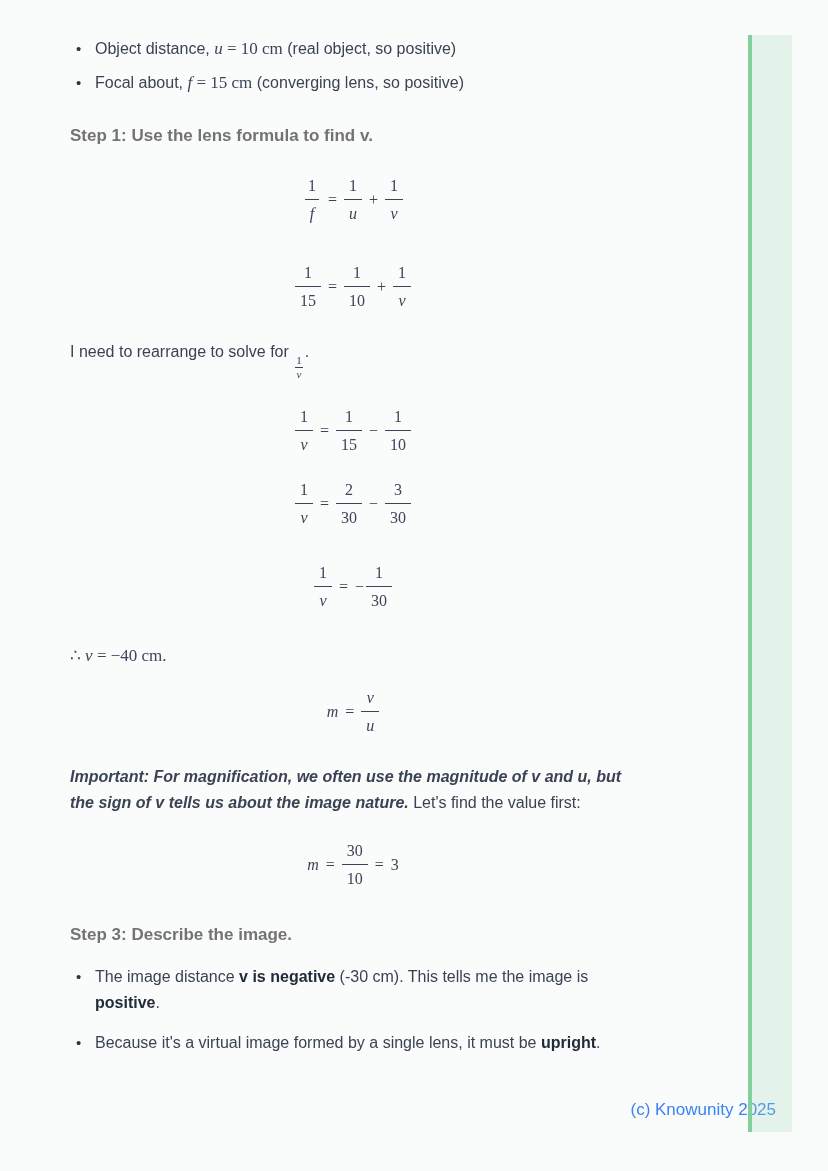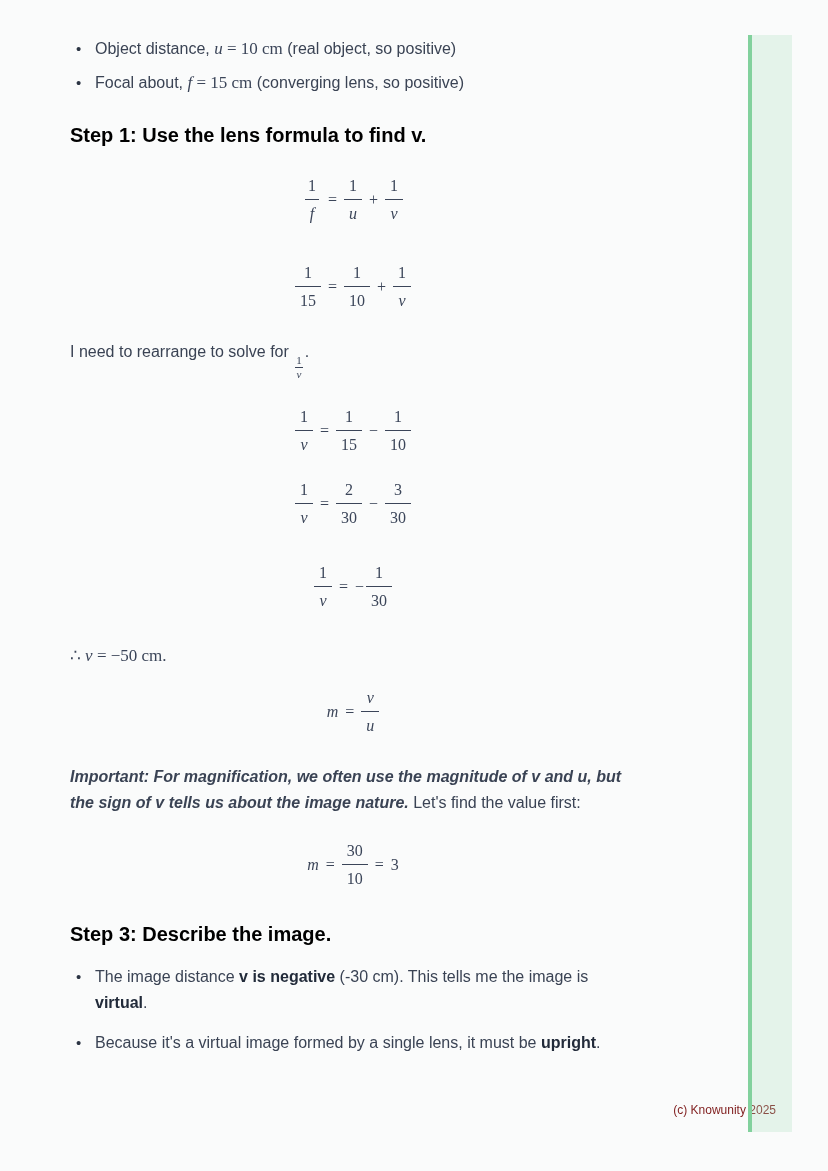--- a/index.html
+++ b/index.html
@@ -30,22 +30,22 @@
   ul.bullets li { position: relative; padding-left: 25px; }
   ul.bullets li + li { margin-top: 8px; }
   ul.bullets li .marker {
     position: absolute; left: 6px; top: 0;
     font-size: 15px; color: #2b3443;
   }
   ul.bullets.bottom li + li { margin-top: 14px; }
 
   
   h3.step {
-    margin: 0; font-size: 20px; line-height: 27px;
-    font-weight: 700; color: #000000;
+    margin: 0; font-size: 17px; line-height: 27px;
+    font-weight: 700; color: #737373;
   }
   .mt-26 { margin-top: 26px !important; }
   .mt-20 { margin-top: 20px !important; }
   .mt-32 { margin-top: 32px !important; }
 
   
   p.para { margin: 28px 0 0 0; }
   .em { font-style: italic; font-weight: bold; }
   .bold { font-weight: 700; color: #222b3a; text-align: center; }
 
@@ -97,22 +97,22 @@
     width: 44px; height: 1097px;
     background: rgba(167, 222, 187, 0.26);
     border-left: 4px solid #82d19d;
     box-sizing: border-box;
     z-index: 2;
   }
 
   .watermark {
     position: absolute;
     top: 1103px; right: 52px;
-    font-size: 12px; line-height: 14px;
-    color: #7f1d1d;
+    font-size: 17px; line-height: 14px;
+    color: #3b82f6;
     z-index: 1;
   }
 </style>
 </head>
 <body>
 
 <div class="page">
 
   <div class="content">
 
@@ -210,21 +210,21 @@
         </span>
       <span class="op">=</span>
       <span class="op tight">−</span>
       <span class="frac">
           <span class="num">1</span>
           <span class="den">30</span>
         </span>
     </div>
 
     <p class="math-line">
-      <span>∴ </span><span class="var">v</span><span> = −50 cm.</span>
+      <span>∴ </span><span class="var">v</span><span> = −40 cm.</span>
     </p>
 
 
     <div class="formula mt-18">
       <span class="lhs var">m</span>
       <span class="op">=</span>
       <span class="frac">
           <span class="num var">v</span>
           <span class="den var">u</span>
         </span>
@@ -242,21 +242,21 @@
           <span class="den">10</span>
         </span>
       <span class="op">=</span>
       <span class="rhs">3</span>
     </div>
 
     <h3 class="step mt-32">Step 3: Describe the image.</h3>
 
     <ul class="bullets bottom" style="margin-top:16px">
       <li>
-        <span class="marker">•</span><span>The image distance </span><span class="bold">v is negative</span><span> (-30 cm). This tells me the image is </span><span class="bold">virtual</span><span>.</span>
+        <span class="marker">•</span><span>The image distance </span><span class="bold">v is negative</span><span> (-30 cm). This tells me the image is </span><span class="bold">positive</span><span>.</span>
       </li>
       <li>
         <span class="marker">•</span><span>Because it's a virtual image formed by a single lens, it must be </span><span class="bold">upright</span><span>.</span>
       </li>
     </ul>
 
   </div>
 
   <div class="watermark">(c) Knowunity 2025</div>
   <div class="green-bar"></div>

